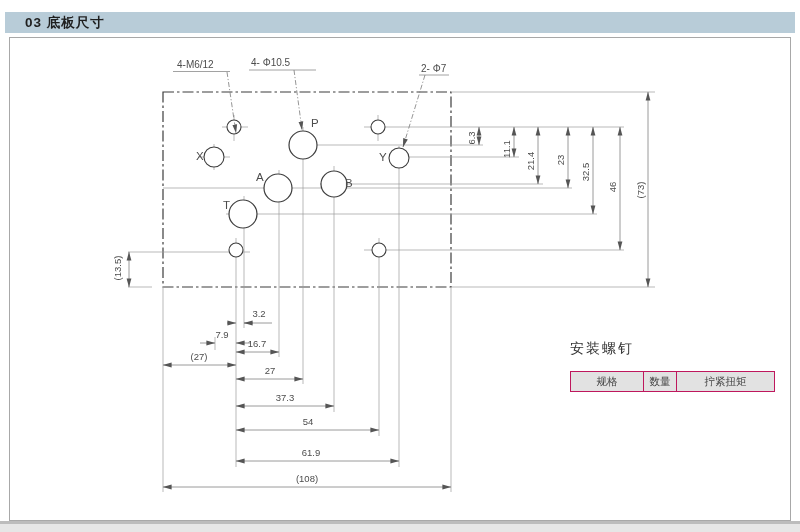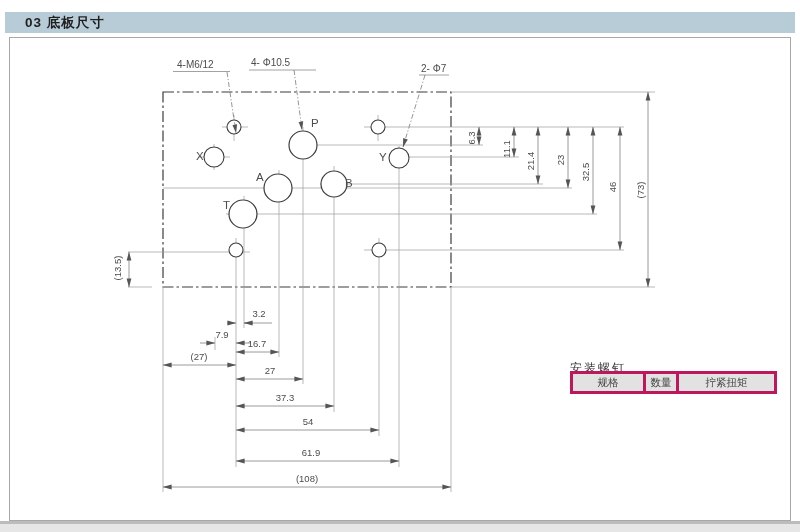--- a/index.html
+++ b/index.html
@@ -8,23 +8,23 @@
   .header-bar { position:absolute; left:5px; top:12px; width:790px; height:21px; background:#b8ccd8; }
   .header-bar span { display:block; padding-left:20px; line-height:21px; font-size:13.5px; font-weight:bold; color:#1f1f1f; letter-spacing:1px; }
   .content-box { position:absolute; left:9px; top:37px; width:782px; height:484px; background:#fff; border:1px solid #a8a8a8; }
   .bottom-band { position:absolute; left:0; top:521px; width:800px; height:3px; background:#bcbcbc; }
   .bottom-strip { position:absolute; left:0; top:524px; width:800px; height:8px; background:#e6e6e6; }
   svg.drawing { position:absolute; left:0; top:0; width:800px; height:532px; }
   svg text { font-family:"Liberation Sans",sans-serif; fill:#4c4c4c; }
   .dimtxt { font-size:9.5px; }
   .porttxt { font-size:11.5px; }
   .leadtxt { font-size:10px; }
-  .tbl-title { position:absolute; left:570px; top:360px; font-size:12px; color:#333; letter-spacing:2px; }
+  .tbl-title { position:absolute; left:570px; top:340px; font-size:14px; color:#333; letter-spacing:2px; }
   table.screws { position:absolute; left:570px; top:371px; width:204px; border-collapse:collapse; table-layout:fixed; font-size:10.5px; color:#444; }
-  table.screws th, table.screws td { border:3px solid #be185d; text-align:center; font-weight:normal; }
+  table.screws th, table.screws td { border:1px solid #be185d; text-align:center; font-weight:normal; }
   table.screws th { background:#e2e2e2; height:20px; }
   table.screws td { background:#fff; height:21px; }
   .col-spec { width:73px; } .col-qty { width:33px; } .col-torque { width:98px; }
 </style>
 </head>
 <body>
 
 <div class="page">
 
   <div class="header-bar">

